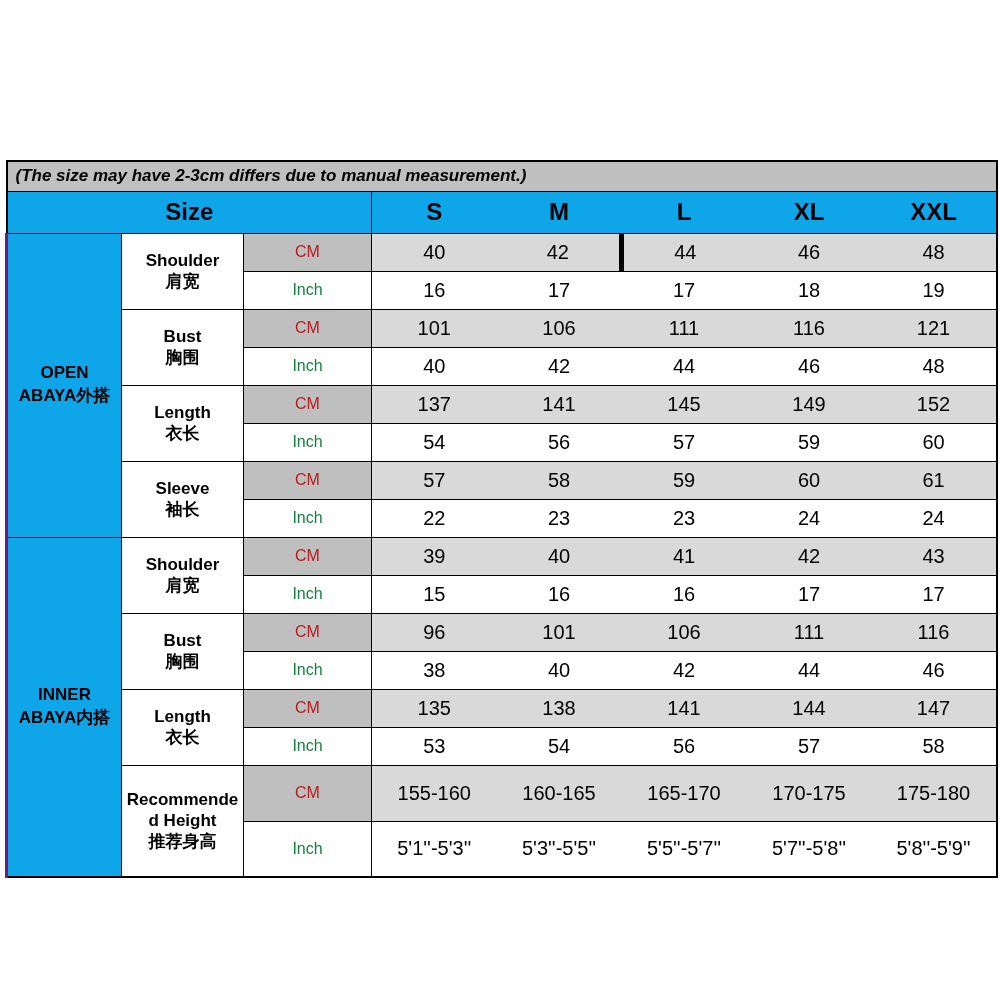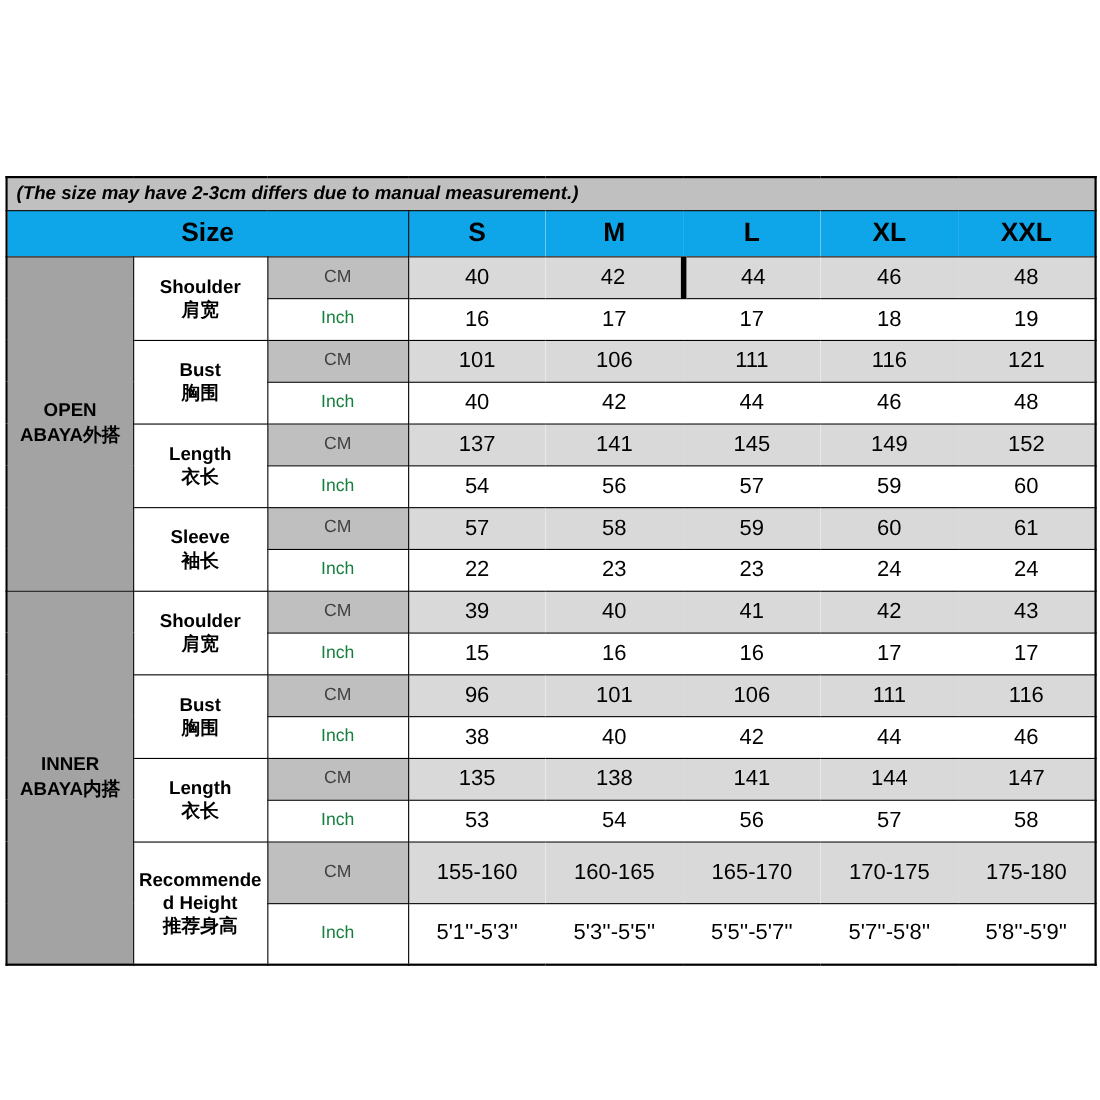--- a/index.html
+++ b/index.html
@@ -43,39 +43,39 @@
     height: 42px;
     font-weight: bold;
     font-size: 24px;
     background: #0ea5e9;
   }
   td.size-head { border-right: 1px solid #000; }
   td.cat {
     font-weight: bold;
     font-size: 17px;
     line-height: 1.35;
-    background: #a3a3a3;
-    border-left: 1px solid #701a75;
+    background: #0ea5e9;
+    border-left: 3px solid #701a75;
     border-right: 1px solid #000;
     padding: 0 8px;
   }
   td.mlabel {
     background: #ffffff;
     border-left: 1px solid #000;
     border-right: 1px solid #000;
     padding: 0 4px;
   }
   .men { font-weight: bold; font-size: 17px; line-height: 1.25; overflow-wrap: break-word; }
   .mzh { font-weight: bold; font-size: 17px; line-height: 1.25; }
   td.unit {
     font-size: 16px;
     border-left: 1px solid #000;
     border-right: 1px solid #000;
   }
-  td.unit-cm { background: #bfbfbf; color: #404040; }
+  td.unit-cm { background: #bfbfbf; color: #b91c1c; }
   td.unit-in { background: #ffffff; color: #15803d; }
   td.d { font-size: 20px; background: #ffffff; }
   tr.cm-row td.d { background: #d9d9d9; }
   tr.data-row { height: 38px; }
   tr.tall { height: 56px; margin-left: 21px; }
   td.thick-left { border-left: 5px solid #000; }
 </style>
 </head>
 <body>
 

